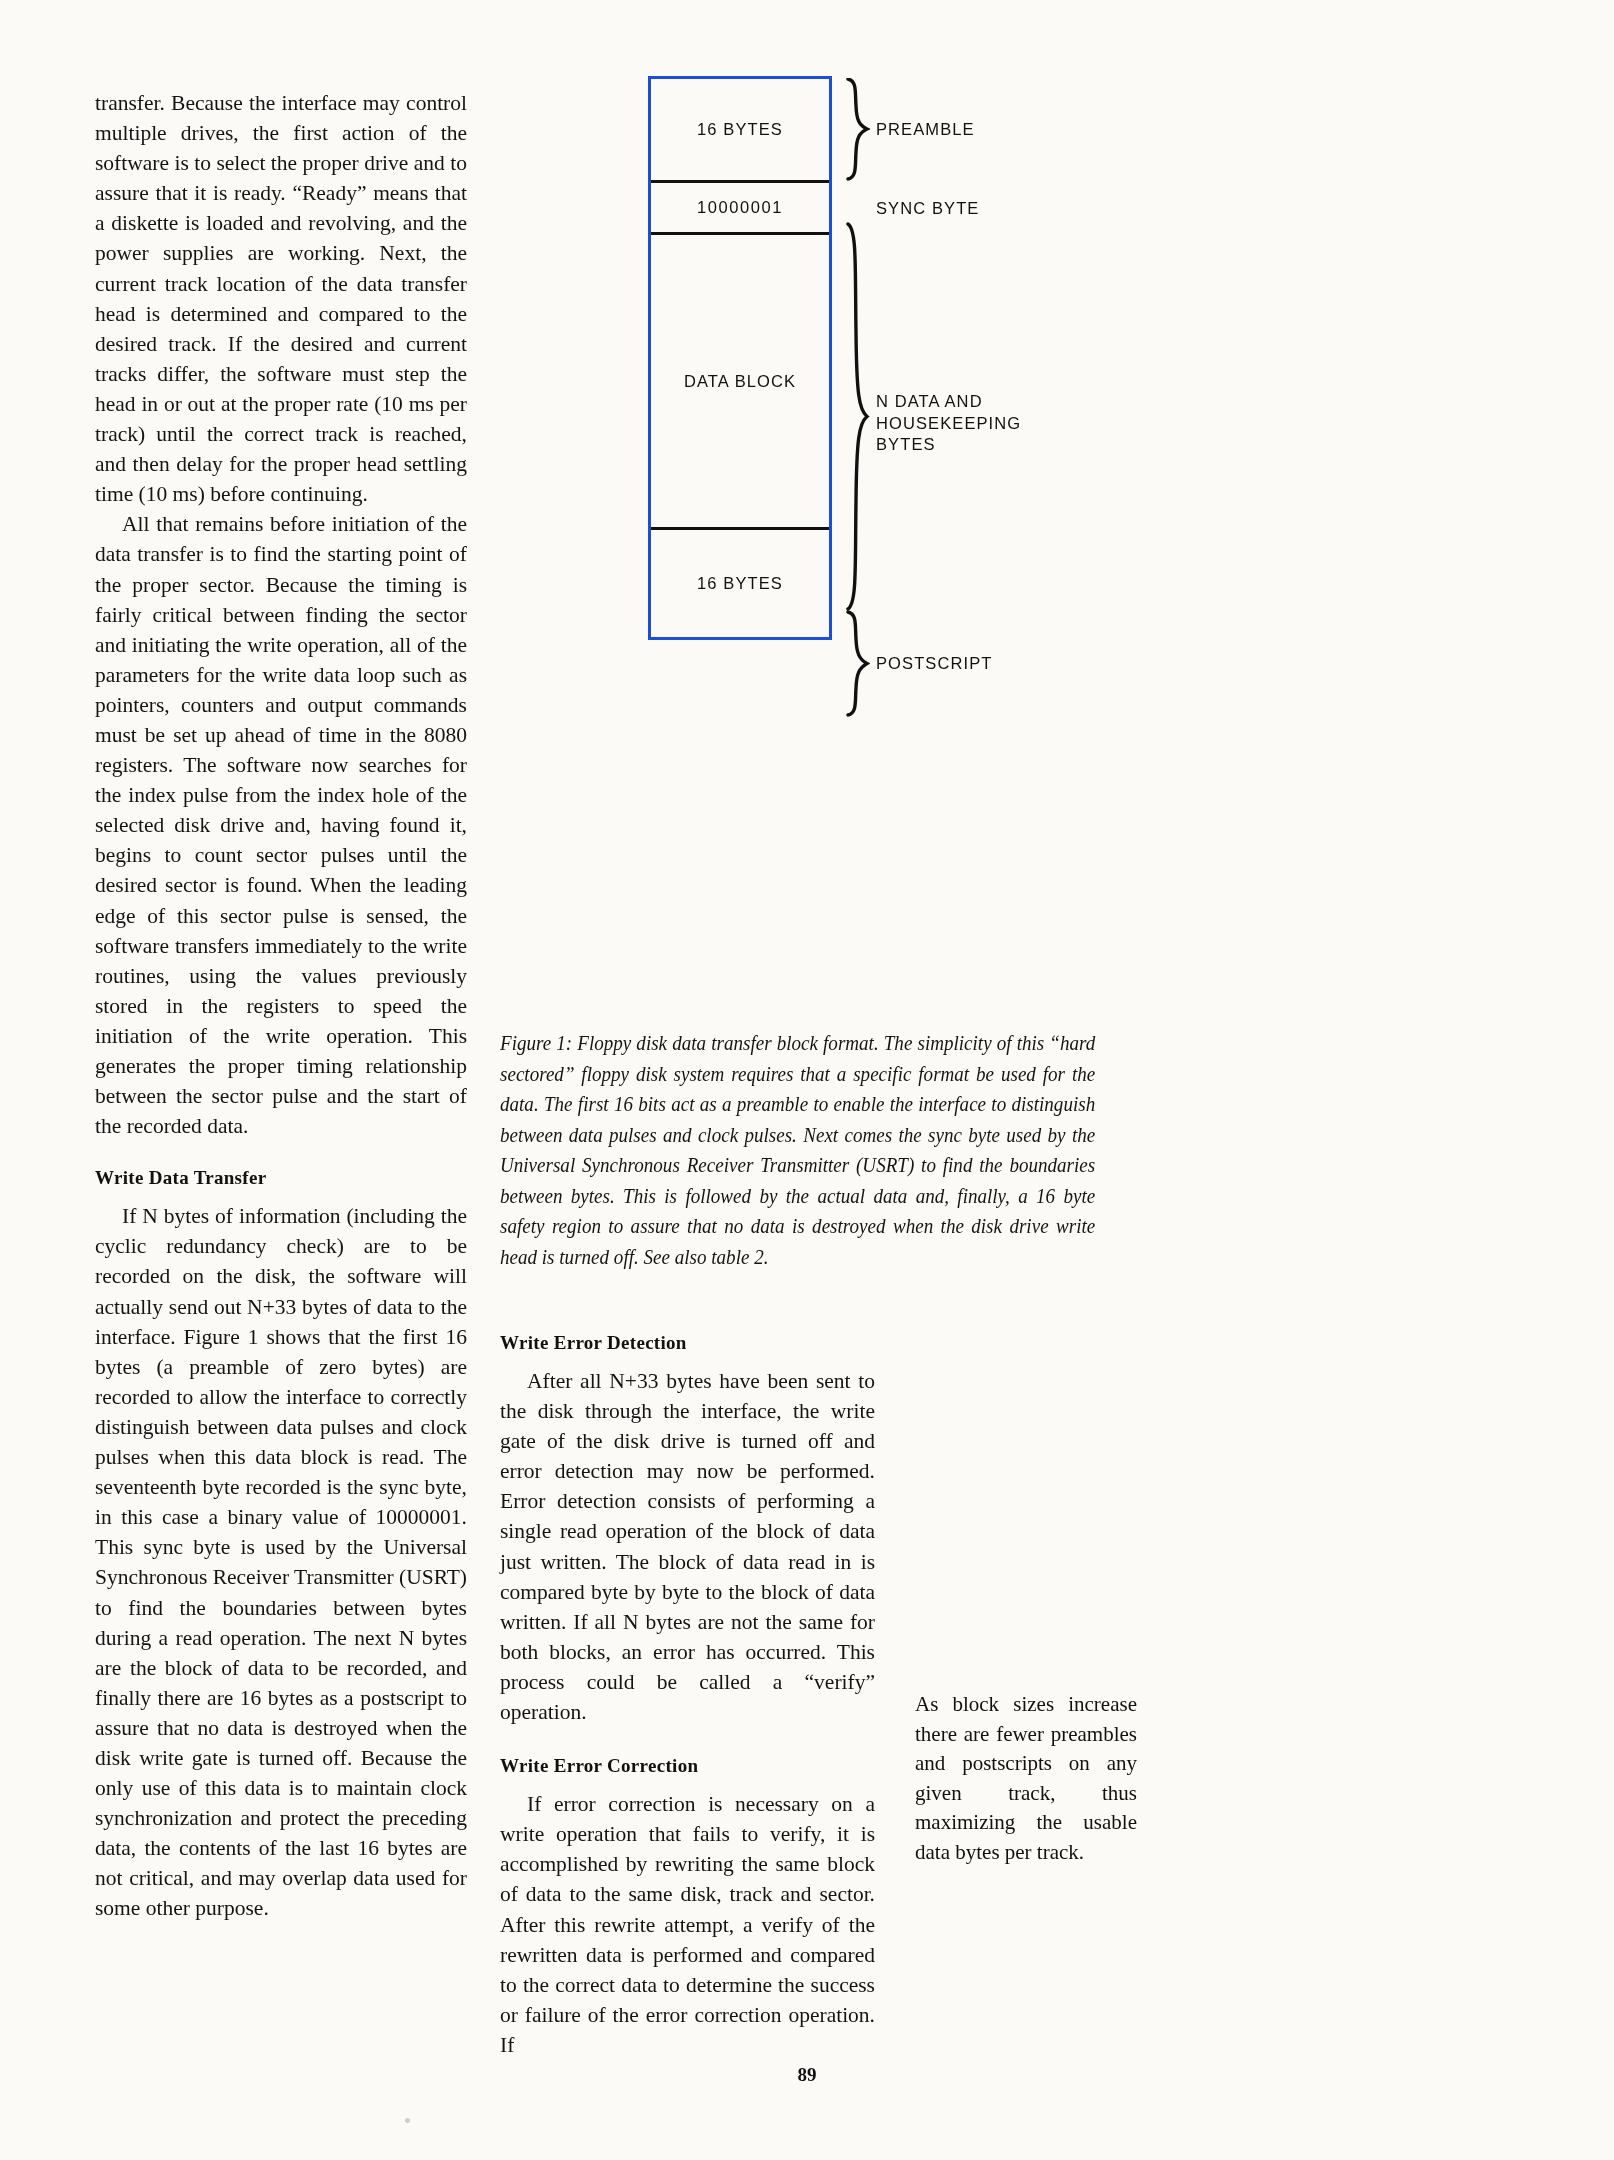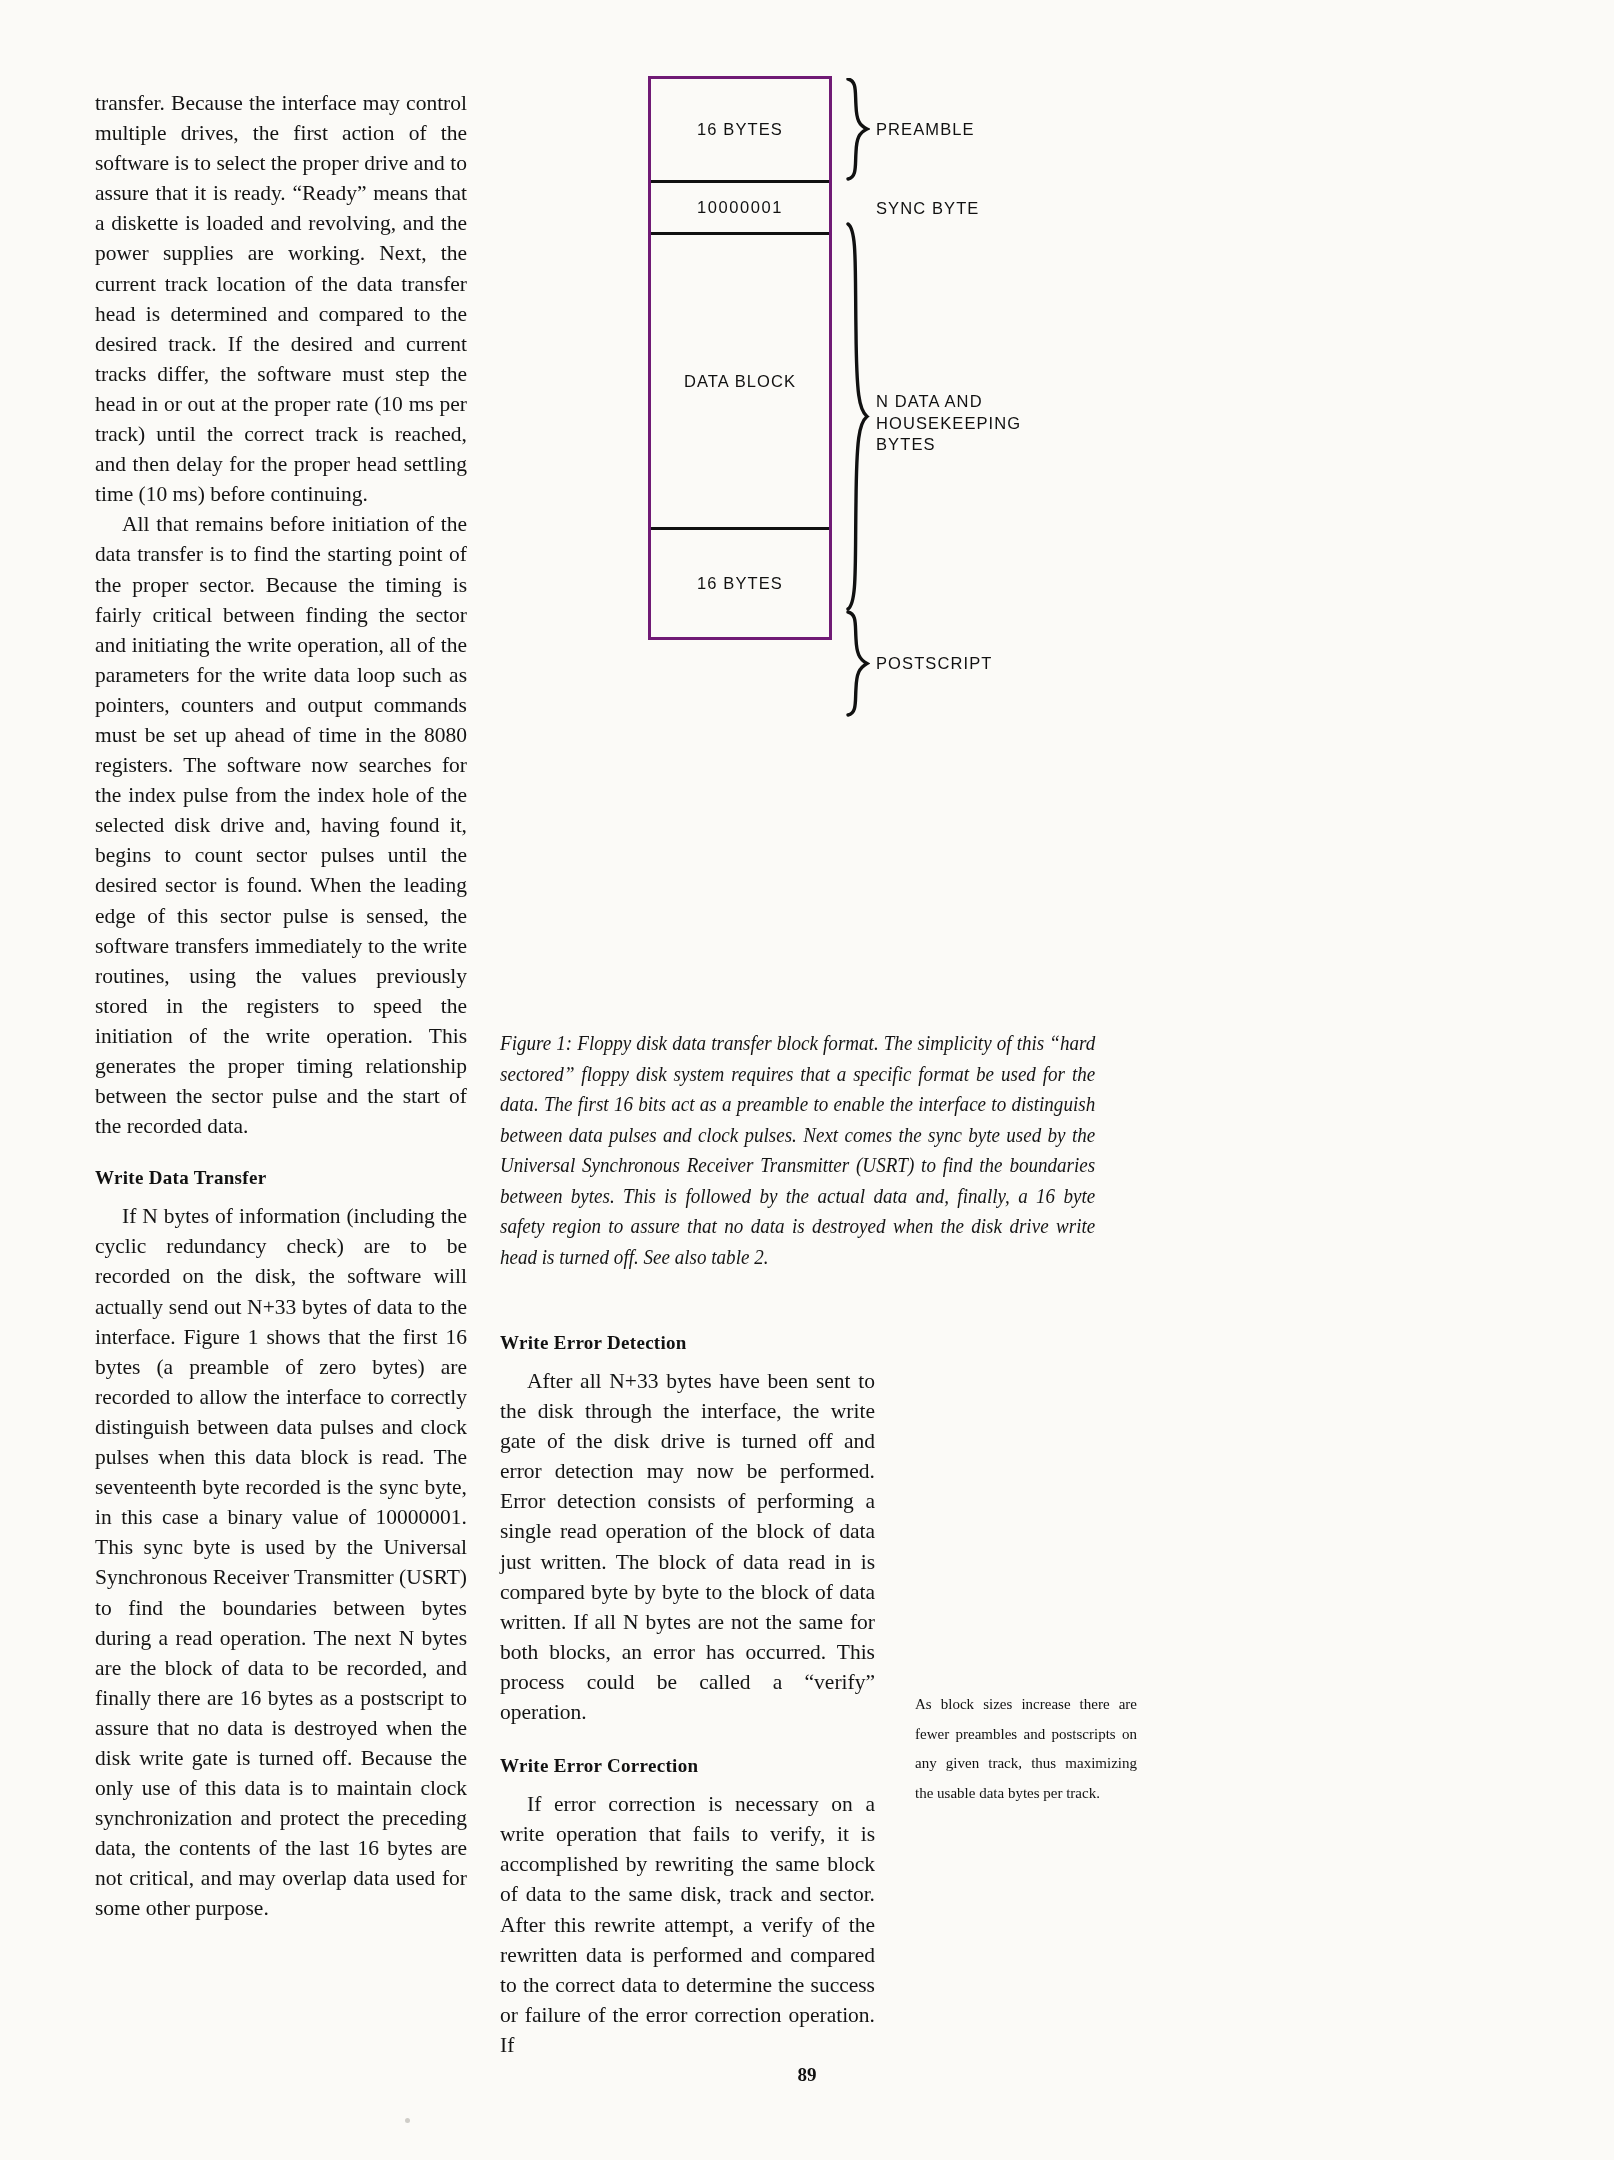--- a/index.html
+++ b/index.html
@@ -48,21 +48,21 @@
   
   #figure{
     position:absolute;
     left:648px; top:76px;
     width:480px; height:645px;
   }
   .fig-box{
     position:absolute;
     left:0; top:0;
     width:184px;
-    border:3px solid #701a75;
+    border:3px solid #1d4ed8;
     box-sizing:border-box;
     background:#fbfaf7;
   }
   .fig-row{
     position:relative;
     box-sizing:border-box;
     display:flex;
     align-items:center;
     justify-content:center;
     text-align:center;
@@ -124,21 +124,21 @@
   }
   #col-right .gap-before-head{height:26px;}
   #col-right .gap-after-head{height:10px;}
 
   
   #pullquote{
     position:absolute;
     left:915px; top:1690px;
     width:222px;
     font-family:"Liberation Serif", serif;
-    font-size:15px;
+    font-size:21px;
     line-height:29.5px;
     text-align:justify;
     color:#111;
   }
 
   
   #page-number{
     position:absolute;
     left:0; top:2064px;
     width:1614px;

